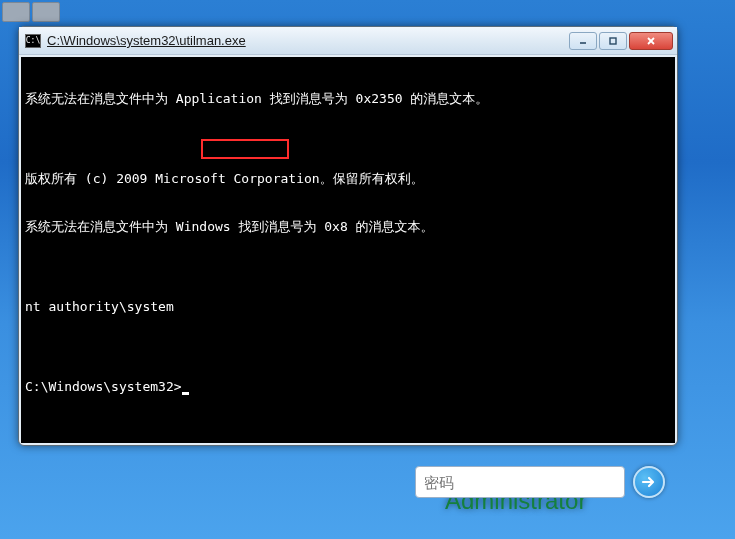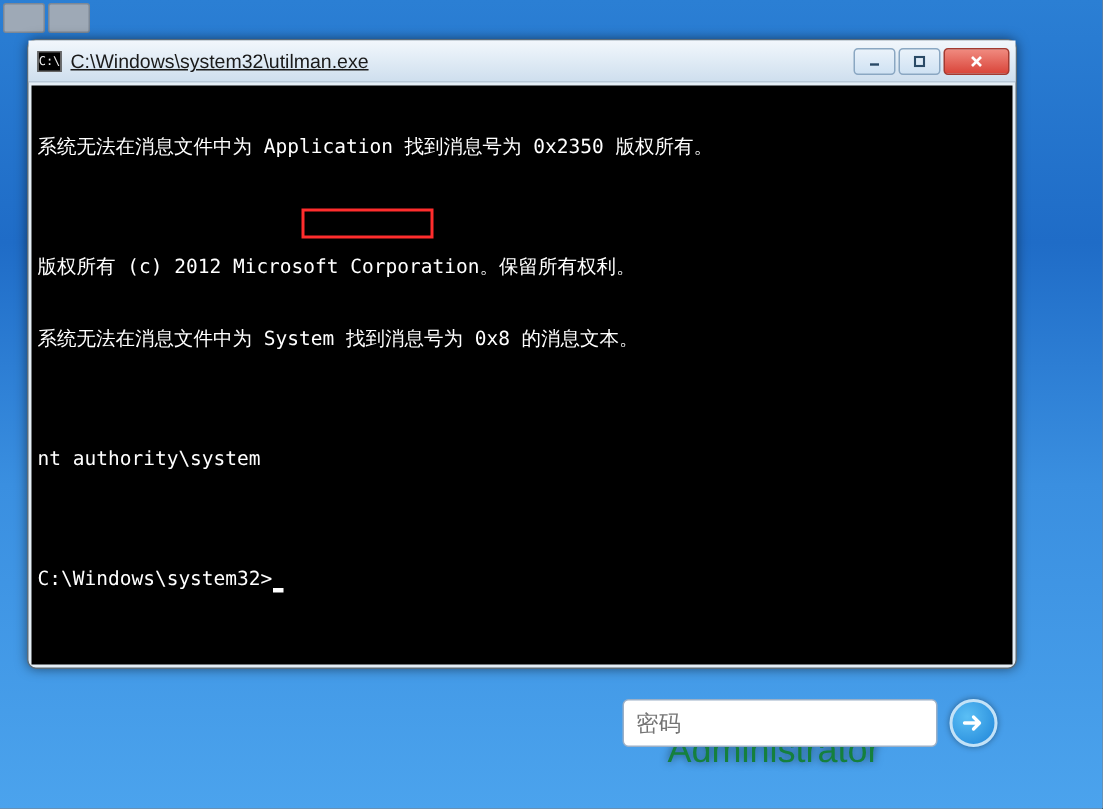--- a/index.html
+++ b/index.html
@@ -156,24 +156,24 @@
       </div>
       <div class="win-btn close">
         <svg width="12" height="10" viewBox="0 0 12 10">
             <line x1="3" y1="2" x2="9" y2="8" stroke="#fff" stroke-width="1.8"></line>
             <line x1="9" y1="2" x2="3" y2="8" stroke="#fff" stroke-width="1.8"></line>
           </svg>
       </div>
     </div>
   </div>
   <div class="console">
-    <div class="console-line">系统无法在消息文件中为 Application 找到消息号为 0x2350 版权所有。</div>
+    <div class="console-line">系统无法在消息文件中为 Application 找到消息号为 0x2350 的消息文本。</div>
     <div class="console-line"></div>
-    <div class="console-line">版权所有 (c) 2012 Microsoft Corporation。保留所有权利。</div>
-    <div class="console-line">系统无法在消息文件中为 System 找到消息号为 0x8 的消息文本。</div>
+    <div class="console-line">版权所有 (c) 2009 Microsoft Corporation。保留所有权利。</div>
+    <div class="console-line">系统无法在消息文件中为 Windows 找到消息号为 0x8 的消息文本。</div>
     <div class="console-line"></div>
     <div class="console-line">nt authority\system</div>
     <div class="console-line"></div>
     <div class="console-line"><span>C:\Windows\system32&gt;</span><span class="cursor"></span></div>
     <div class="highlight-box" id="hlbox" style="left: 180px; top: 82px; width: 88px; height: 20px;"></div>
   </div>
 </div>
 
 <div class="user-label">Administrator</div>
 <div class="login-row">

